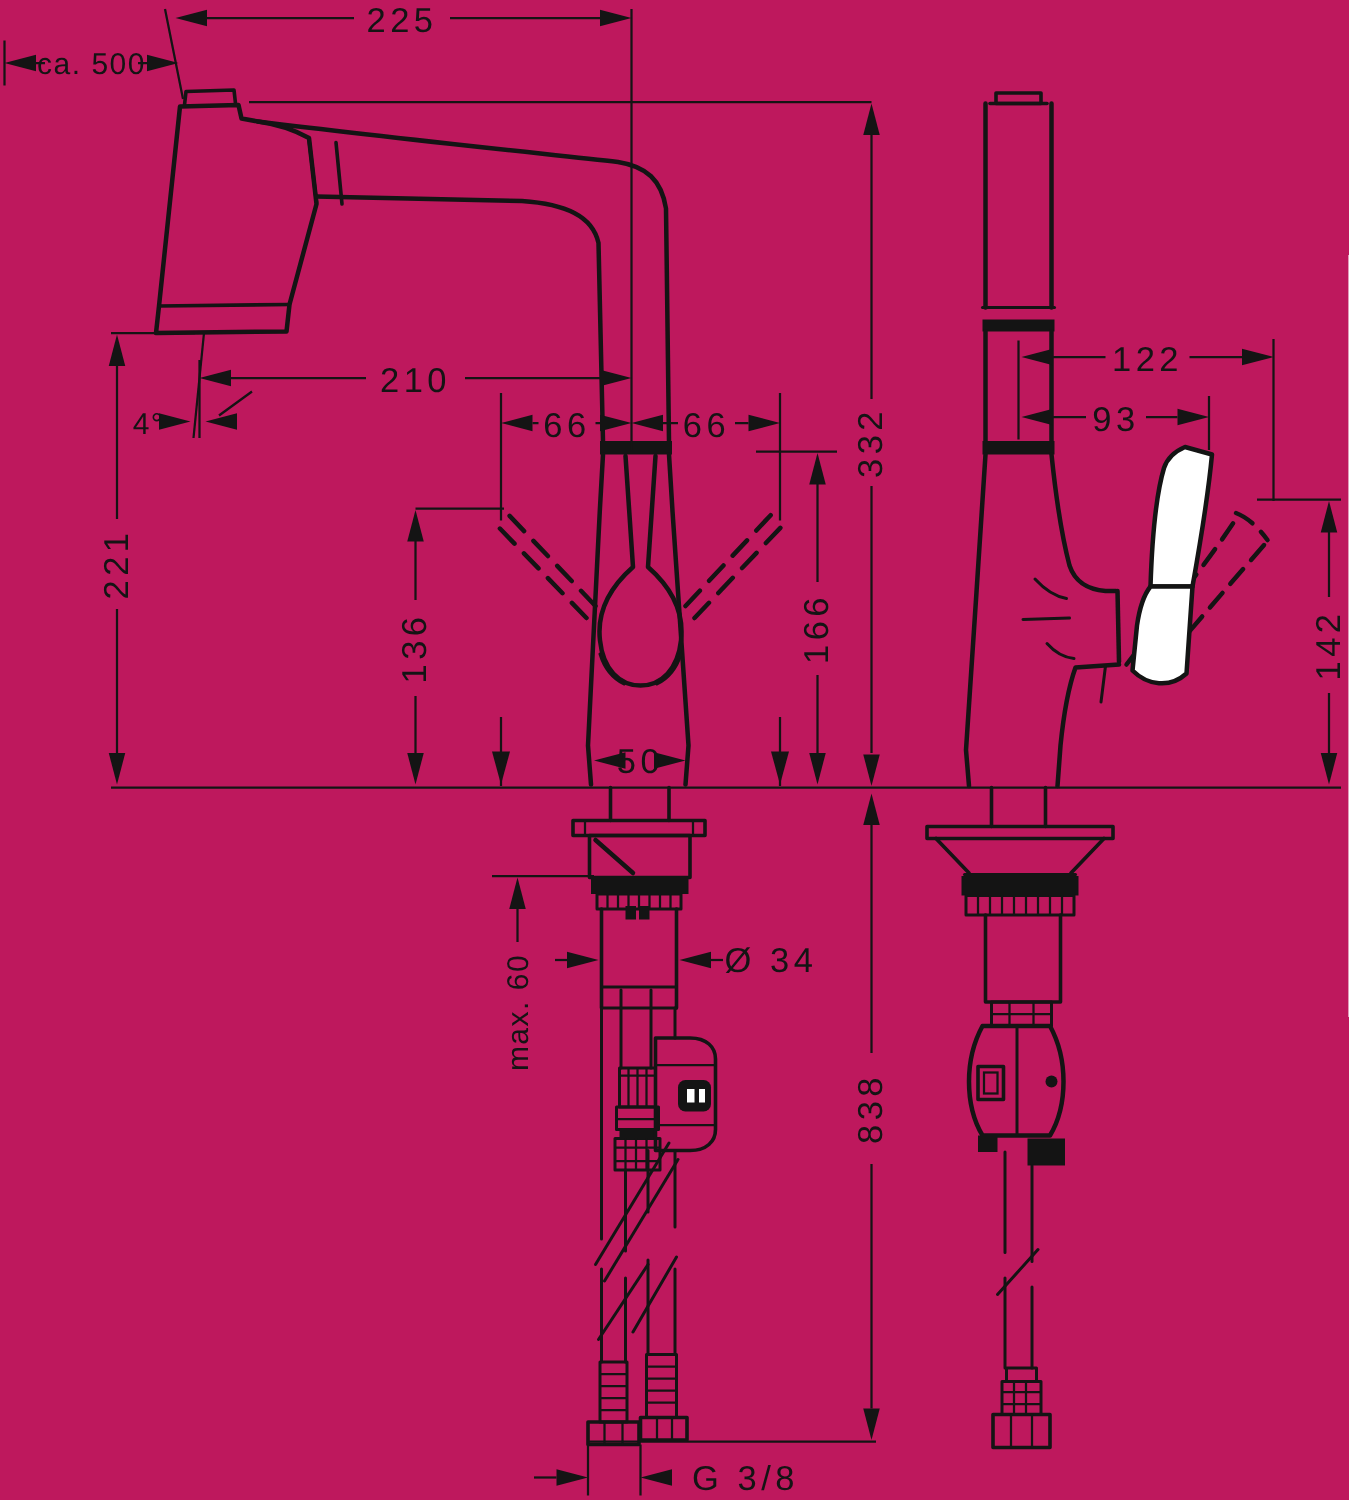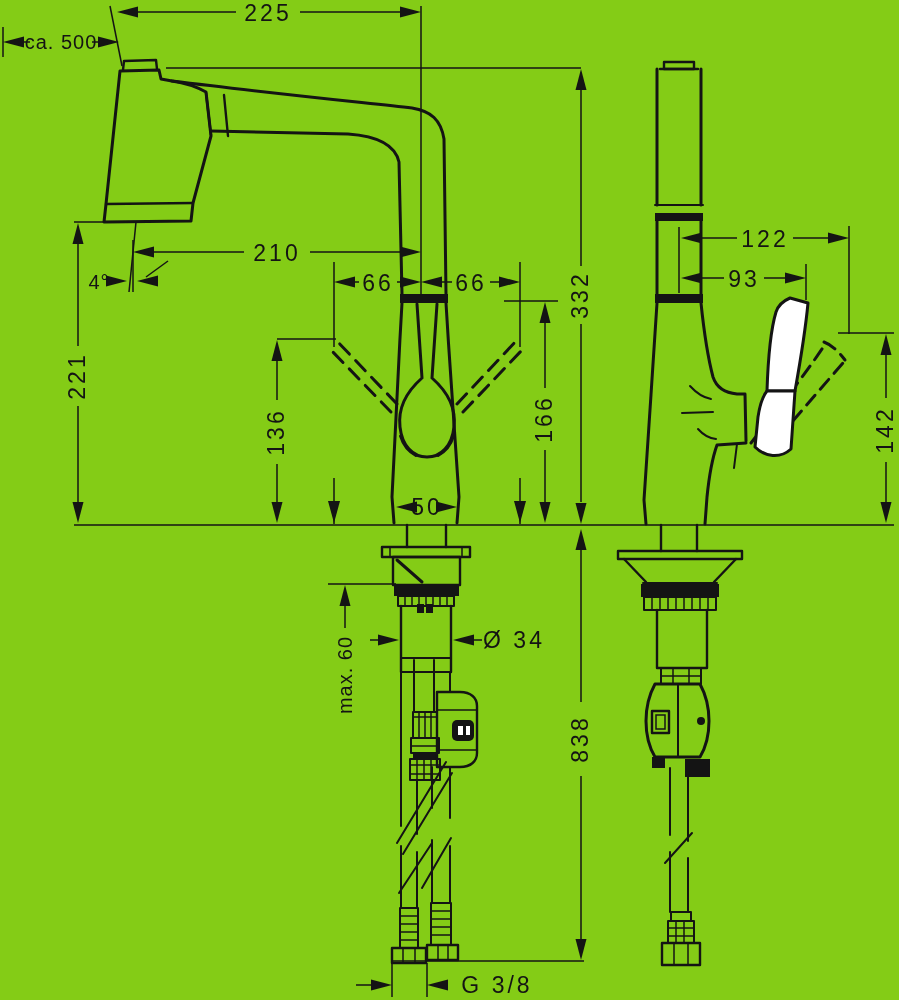--- a/index.html
+++ b/index.html
@@ -1,16 +1,16 @@
 <!DOCTYPE html>
 <html><head>
 <meta charset="utf-8">
 <style>
   html,body { margin:0; padding:0; background:#ffffff; }
-  .sheet { position:relative; width:899px; height:1000px; background:#84cc16; overflow:hidden; }
+  .sheet { position:relative; width:899px; height:1000px; background:#be185d; overflow:hidden; }
   svg { display:block; }
   
   .s3  { stroke:#141414; stroke-width:3;   fill:none; stroke-linejoin:round; stroke-linecap:round; }
   .s25 { stroke:#141414; stroke-width:2.4; fill:none; stroke-linejoin:round; stroke-linecap:round; }
   .s2  { stroke:#141414; stroke-width:2;   fill:none; stroke-linejoin:round; stroke-linecap:round; }
   .s15 { stroke:#141414; stroke-width:1.5; fill:none; }
   .dimline { stroke:#141414; stroke-width:1.5; fill:none; }
   .fillblk { fill:#141414; stroke:none; }
   .whitefill { fill:#ffffff; }
   .dash { stroke-dasharray:14 9; }

